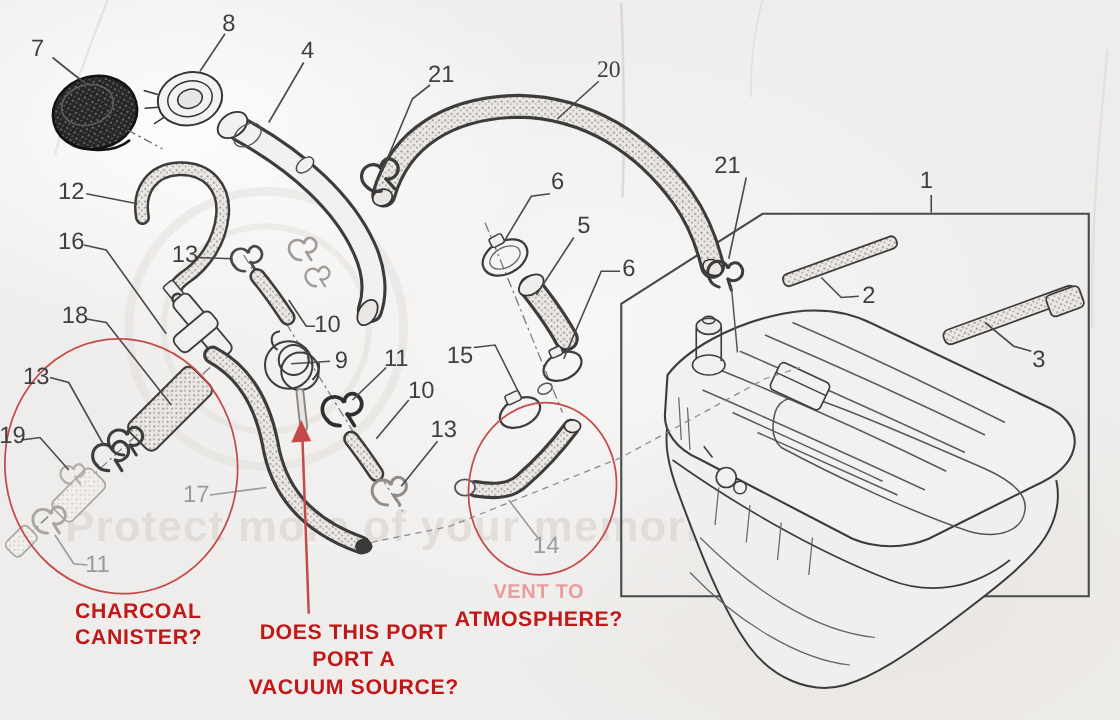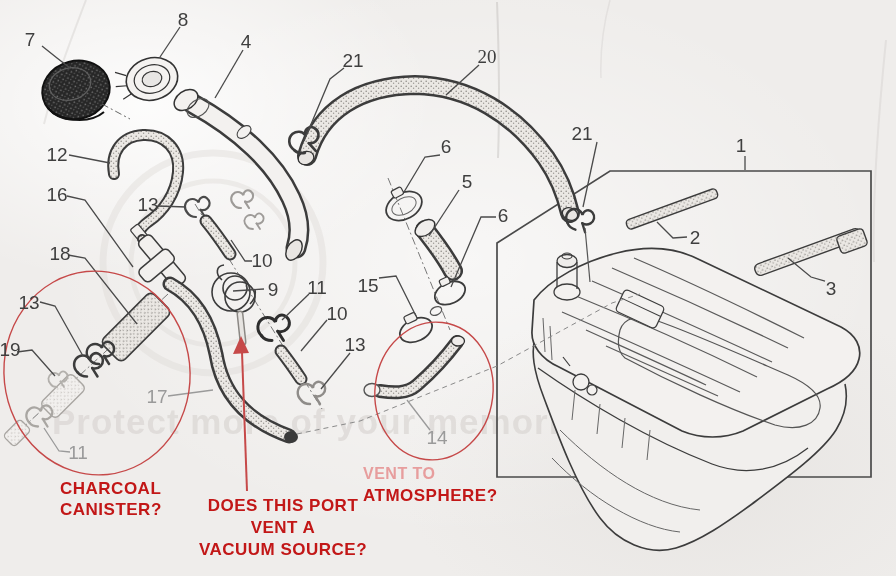--- a/index.html
+++ b/index.html
@@ -20,21 +20,21 @@
   svg.art{position:absolute;left:0;top:0;}
   .part-label{
     position:absolute;transform:translate(-50%,-50%);
     font-size:19px;line-height:1;color:var(--label-dark);
     white-space:nowrap;user-select:none;
   }
   .part-label.gray{color:var(--label-gray);}
   .annotation{position:absolute;font-weight:bold;color:var(--annotation-red);letter-spacing:.5px;}
   .ann-charcoal{left:60px;top:478px;font-size:17px;line-height:21px;}
   .ann-vacuum{left:158px;top:495px;width:180px;text-align:center;font-size:17px;line-height:22px;margin-left:35px;}
-  .ann-vent{left:363px;top:463px;width:136px;text-align:left;font-size:17px;line-height:22px;}
+  .ann-vent{left:363px;top:463px;width:136px;text-align:center;font-size:17px;line-height:22px;}
   .ann-vent .faded{color:var(--vent-faded);font-size:16px;}
   .ann-line{display:block;}
 </style>
 </head>
 <body>
 
 <div class="page">
 
   <div class="watermark">Protect more of your memories for less</div>
 
@@ -338,20 +338,20 @@
       <span class="part-label" style="left: 355px; top: 344px;">13</span>
       <span class="part-label gray" style="left: 437px; top: 437px;">14</span>
     </div>
 
   <div class="annotation ann-charcoal">
     <span class="ann-line">CHARCOAL</span>
     <span class="ann-line">CANISTER?</span>
   </div>
   <div class="annotation ann-vacuum">
     <span class="ann-line">DOES THIS PORT</span>
-    <span class="ann-line">VENT A</span>
+    <span class="ann-line">PORT A</span>
     <span class="ann-line">VACUUM SOURCE?</span>
   </div>
   <div class="annotation ann-vent">
     <span class="ann-line faded">VENT TO</span>
     <span class="ann-line">ATMOSPHERE?</span>
   </div>
 </div>
 
 </body></html>

